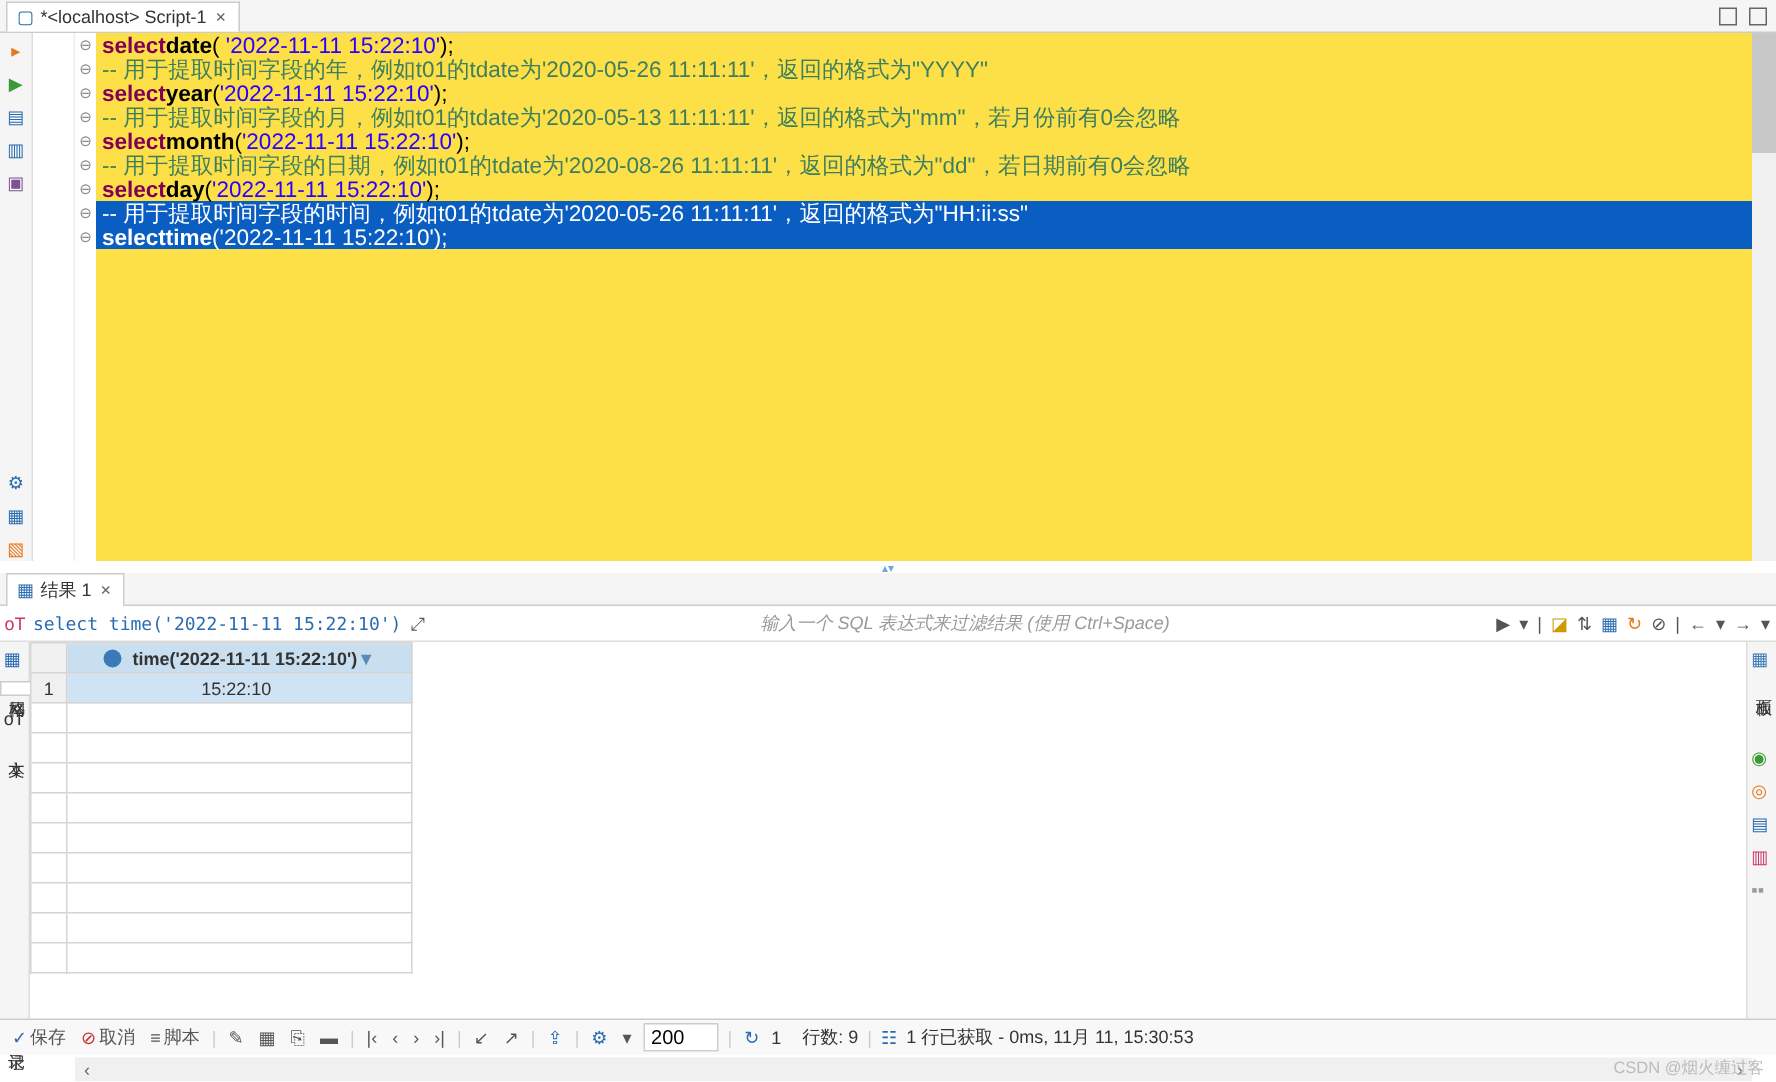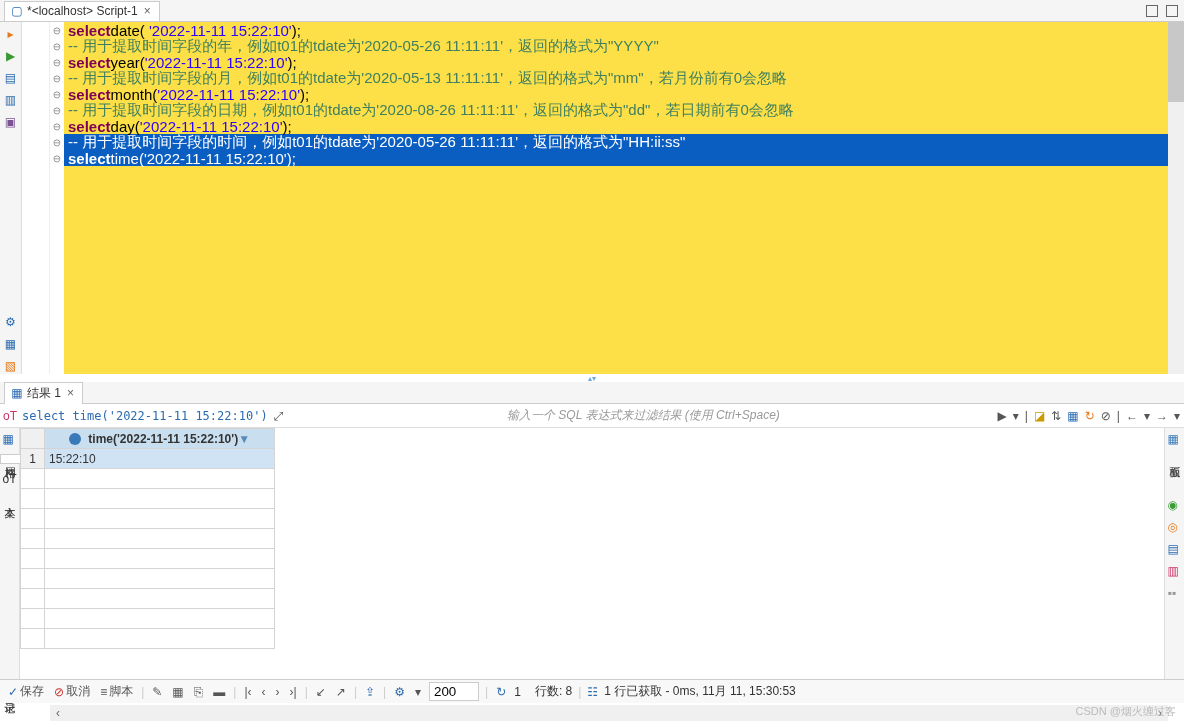--- a/index.html
+++ b/index.html
@@ -20,21 +20,21 @@
 .ic-blue { color: #2b6cb0; }
 .ic-purple { color: #7b5294; }
 
 .gutter { width: 28px; background: #fff; border-right: 1px solid #eee; }
 .fold-gutter { width: 14px; background: #fff; display: flex; flex-direction: column; }
 .fold-mark { height: 16px; display: flex; align-items: center; justify-content: center; color: #888; font-size: 10px; }
 
 .editor { flex: 1; background: #fde047; font-family: Consolas, monospace; font-size: 15px; position: relative; overflow: hidden; }
 .code-line { height: 16px; padding-left: 4px; white-space: pre; display: flex; align-items: center; }
 .kw { color: #7f0055; font-weight: bold; }
-.fn { color: #000; font-weight: normal; }
+.fn { color: #000; font-weight: bold; }
 .str { color: #2a00ff; }
 .punc { color: #000; }
 .cmt { color: #3f7f5f; }
 .selected-line { background: #0a5ec2; color: #fff; }
 .selected-line .kw, .selected-line .fn, .selected-line .str, .selected-line .punc, .selected-line .cmt { color: #fff; }
 
 .editor-scroll { position: absolute; right: 0; top: 0; width: 16px; height: 100%; background: #f0f0f0; }
 .editor-scroll-thumb { position: absolute; top: 0; width: 100%; height: 80px; background: #c8c8c8; }
 .h-scroll { position: absolute; left: 50px; right: 16px; bottom: 0; height: 16px; background: #f0f0f0; display: flex; align-items: center; }
 .h-arrow { width: 16px; text-align: center; color: #666; cursor: pointer; }
@@ -55,21 +55,21 @@
 .vtab { writing-mode: vertical-rl; font-size: 11px; padding: 4px 2px; cursor: pointer; color: #333; }
 .vtab.active { background: #fff; border: 1px solid #ccc; border-right: none; }
 .vtab-icon { width: 14px; height: 14px; }
 
 .grid-area { flex: 1; overflow: auto; position: relative; }
 .grid { border-collapse: collapse; }
 .grid th, .grid td { border: 1px solid #d4d4d4; padding: 2px 4px; height: 20px; font-size: 12px; }
 .grid .rownum-col { width: 24px; background: #f0f0f0; text-align: center; }
 .grid th.col-header { background: #c9dff0; text-align: left; padding: 2px 24px; min-width: 200px; }
 .grid th.col-header .hdr-icon { display: inline-block; width: 12px; height: 12px; background: #3a7ab8; border-radius: 50%; margin-right: 4px; vertical-align: middle; }
-.grid td.data-cell { background: #cfe3f5; text-align: left; padding-right: 8px; min-width: 200px; }
+.grid td.data-cell { background: #cfe3f5; text-align: center; padding-right: 8px; min-width: 200px; }
 .grid .empty-row td { background: #fff; }
 .grid th.corner { background: #f0f0f0; width: 24px; }
 .filter-ic { float: right; color: #5a8bb8; }
 
 .right-vtabs { width: 20px; background: #f5f5f5; border-left: 1px solid #ddd; display: flex; flex-direction: column; align-items: center; padding-top: 4px; gap: 8px; }
 .rvtab-icon { width: 14px; height: 14px; cursor: pointer; font-size: 12px; color: #3a7ab8; }
 
 .status-bar { position: absolute; bottom: 18px; left: 0; right: 0; height: 24px; border-top: 1px solid #ccc; background: #f8f8f8; display: flex; align-items: center; padding: 0 6px; gap: 6px; font-size: 12px; }
 .sb-btn { display: flex; align-items: center; gap: 2px; cursor: pointer; color: #555; padding: 0 2px; }
 .sb-sep { color: #ccc; }
@@ -273,19 +273,19 @@
   <span class="sb-btn">↗</span>
   <span class="sb-sep">|</span>
   <span class="sb-btn" style="color:#2b6cb0;">⇪</span>
   <span class="sb-sep">|</span>
   <span class="sb-btn" style="color:#2b6cb0;">⚙</span>
   <span class="sb-btn">▾</span>
   <input class="sb-input" value="200" style="">
   <span class="sb-sep">|</span>
   <span class="sb-btn" style="color:#2b6cb0;">↻</span>
   <span>1</span>
-  <span style="margin-left:8px;">行数: 8</span>
+  <span style="margin-left:8px;">行数: 9</span>
   <span class="sb-sep">|</span>
   <span class="sb-icon">☷</span>
   <span>1 行已获取 - 0ms, 11月 11, 15:30:53</span>
 </div>
 
 <div class="watermark">CSDN @烟火缠过客</div>
 
 </body></html>

